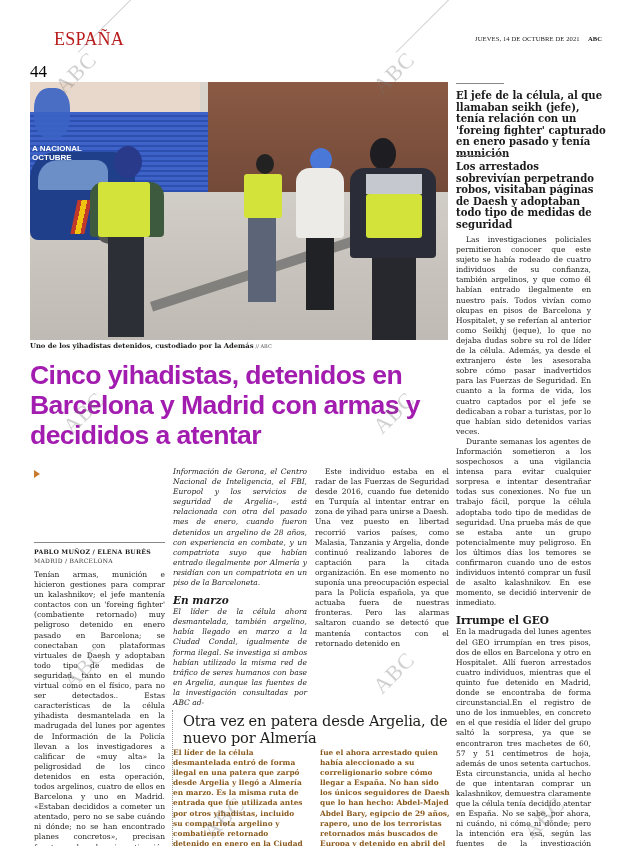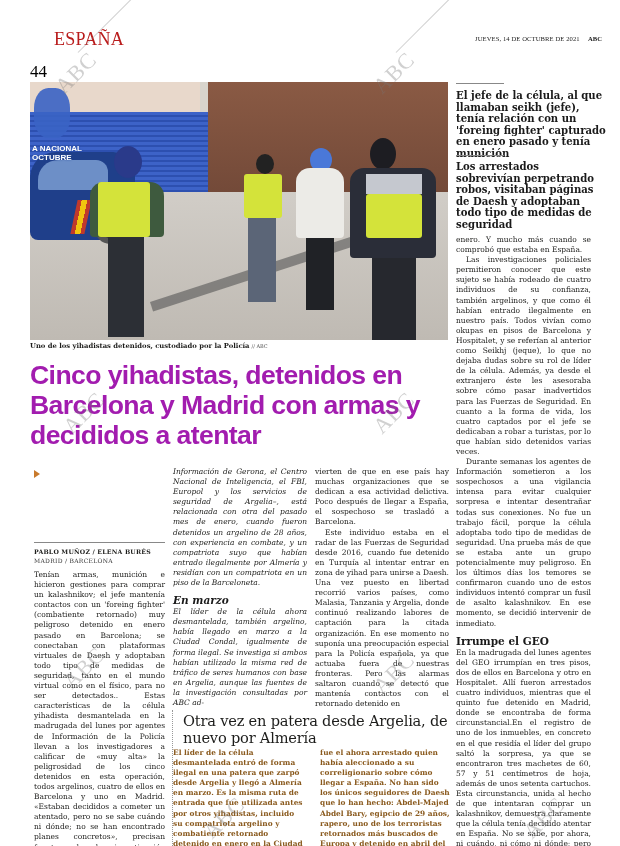--- a/index.html
+++ b/index.html
@@ -106,21 +106,21 @@
   <div class="legs" style="left:342px;top:176px;width:44px;height:82px;background:#26282e;"></div>
 
   <div class="logo"></div>
   <div class="logo-text">
     <div>A NACIONAL</div>
     <div>OCTUBRE</div>
   </div>
 </div>
 
 <div class="caption">
-  <span>Uno de los yihadistas detenidos, custodiado por la Policía</span><span class="caption-credit">// ABC</span>
+  <span>Uno de los yihadistas detenidos, custodiado por la Además</span><span class="caption-credit">// ABC</span>
 </div>
 
 <h1 class="headline">Cinco yihadistas, detenidos en Barcelona y Madrid con armas y decididos a atentar</h1>
 
 <div class="subhead">
   <span class="subhead-arrow"></span>
 </div>
 <div class="rule-sub"></div>
 <div class="byline">PABLO MUÑOZ / ELENA BURÉS</div>
 <div class="byline-loc">MADRID / BARCELONA</div>
@@ -130,31 +130,29 @@
 
 </div>
 
 <div class="col col2">
   <p>Información de Gerona, el Centro Nacional de Inteligencia, el FBI, Europol y los servicios de seguridad de Argelia–, está relacionada con otra del pasado mes de enero, cuando fueron detenidos un argelino de 28 años, con experiencia en combate, y un compatriota suyo que habían entrado ilegalmente por Almería y residían con un compatriota en un piso de la Barceloneta.</p>
   <div class="col-h">En marzo</div>
   <p>El líder de la célula ahora desmantelada, también argelino, había llegado en marzo a la Ciudad Condal, igualmente de forma ilegal. Se investiga si ambos habían utilizado la misma red de tráfico de seres humanos con base en Argelia, aunque las fuentes de la investigación consultadas por ABC ad-</p>
 </div>
 
 <div class="col col3">
-  <p>vierten de que en ese país hay muchas organizaciones que se dedican a esa actividad delictiva. Poco después de llegar a España, el sospechoso se trasladó a Barcelona.</p>
   <p class="ind">Este individuo estaba en el radar de las Fuerzas de Seguridad desde 2016, cuando fue detenido en Turquía al intentar entrar en zona de yihad para unirse a Daesh. Una vez puesto en libertad recorrió varios países, como Malasia, Tanzania y Argelia, donde continuó realizando labores de captación para la citada organización. En ese momento no suponía una preocupación especial para la Policía española, ya que actuaba fuera de nuestras fronteras. Pero las alarmas saltaron cuando se detectó que mantenía contactos con el retornado detenido en</p>
 </div>
 
 <div class="side-rule1"></div>
 <div class="side-q side-q1">El jefe de la célula, al que llamaban seikh (jefe), tenía relación con un 'foreing fighter' capturado en enero pasado y tenía munición</div>
 <div class="side-rule2"></div>
 <div class="side-q side-q2">Los arrestados sobrevivían perpetrando robos, visitaban páginas de Daesh y adoptaban todo tipo de medidas de seguridad</div>
 
 <div class="col col4">
-  <p>enero. Y mucho más cuando se comprobó que estaba en España.</p>
   <p class="ind">Las investigaciones policiales permitieron conocer que este sujeto se había rodeado de cuatro individuos de su confianza, también argelinos, y que como él habían entrado ilegalmente en nuestro país. Todos vivían como okupas en pisos de Barcelona y Hospitalet, y se referían al anterior como Seikhj (jeque), lo que no dejaba dudas sobre su rol de líder de la célula. Además, ya desde el extranjero éste les asesoraba sobre cómo pasar inadvertidos para las Fuerzas de Seguridad. En cuanto a la forma de vida, los cuatro captados por el jefe se dedicaban a robar a turistas, por lo que habían sido detenidos varias veces.</p>
   <p class="ind">Durante semanas los agentes de Información sometieron a los sospechosos a una vigilancia intensa para evitar cualquier sorpresa e intentar desentrañar todas sus conexiones. No fue un trabajo fácil, porque la célula adoptaba todo tipo de medidas de seguridad. Una prueba más de que se estaba ante un grupo potencialmente muy peligroso. En los últimos días los temores se confirmaron cuando uno de estos individuos intentó comprar un fusil de asalto kalashnikov. En ese momento, se decidió intervenir de inmediato.</p>
   <div class="col-h">Irrumpe el GEO</div>
   <p>En la madrugada del lunes agentes del GEO irrumpían en tres pisos, dos de ellos en Barcelona y otro en Hospitalet. Allí fueron arrestados cuatro individuos, mientras que el quinto fue detenido en Madrid, donde se encontraba de forma circunstancial.En el registro de uno de los inmuebles, en concreto en el que residía el líder del grupo saltó la sorpresa, ya que se encontraron tres machetes de 60, 57 y 51 centímetros de hoja, además de unos setenta cartuchos. Esta circunstancia, unida al hecho de que intentaran comprar un kalashnikov, demuestra claramente que la célula tenía decidido atentar en España. No se sabe, por ahora, ni cuándo, ni cómo ni dónde; pero la intención era esa, según las fuentes de la investigación consultadas por ABC. También se ha registrado la celda del argelino que había sido detenido en enero.</p>
 
 </div>
 
 <div class="box">
   <div class="box-title">Otra vez en patera desde Argelia, de nuevo por Almería</div>
   <div class="box-col box-col1">El líder de la célula desmantelada entró de forma ilegal en una patera que zarpó desde Argelia y llegó a Almería en marzo. Es la misma ruta de entrada que fue utilizada antes por otros yihadistas, incluido su compatriota argelino y combatiente retornado detenido en enero en la Ciudad Condal junto a otros dos compatriotas. De hecho, según las fuentes consultadas por ABC,</div>

